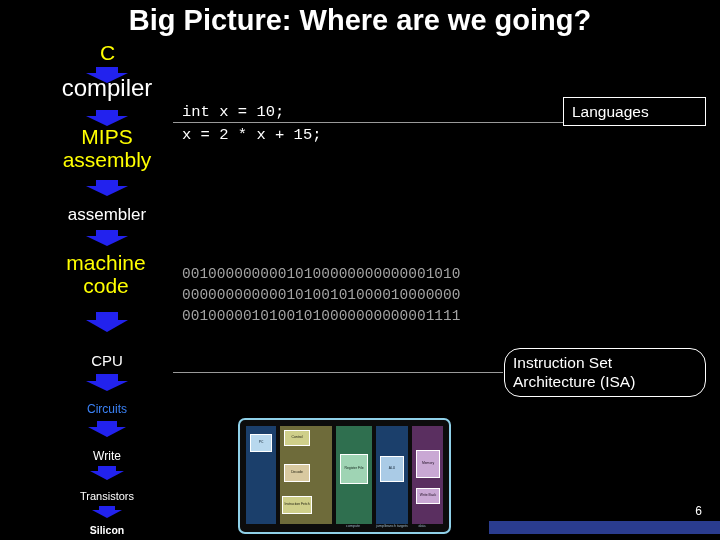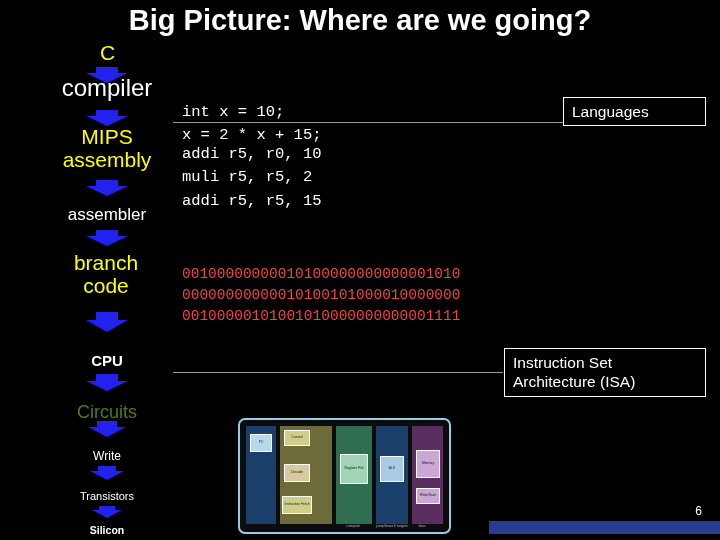--- a/index.html
+++ b/index.html
@@ -32,21 +32,21 @@
     padding:4px 8px;font-size:15.5px;line-height:1.25;
     font-family:"Liberation Sans",sans-serif;
   }
 
   .code{
     position:absolute;color:#ffffff;
     font-family:"Liberation Mono",monospace;
     font-size:15.5px;line-height:1.5;white-space:pre;
   }
   .bits{
-    position:absolute;color:#ef4444;
+    position:absolute;color:#a3a3a3;
     font-family:"Liberation Mono",monospace;
     font-size:14.5px;line-height:1.45;white-space:pre;letter-spacing:0px;
   }
 
   .hline{position:absolute;height:1px;background:#9a9a9a;}
 
   .pagenum{
     position:absolute;right:18px;bottom:22px;color:#ffffff;font-size:12px;
   }
   .botbar{
@@ -100,39 +100,39 @@
 
   <div class="lvl white" style="left:46px;top:206px;width:122px;font-size:17px;color:#ffffff;">assembler</div>
 
   <div class="arrow" style="left:86px;top:230px;">
     <svg width="42" height="16" viewBox="0 0 42 16">
         <polygon points="10,0 32,0 32,6 42,6 21,16 0,6 10,6" fill="#2222ee"></polygon>
       </svg>
   </div>
 
   <div class="lvl" style="left:44px;top:252px;width:124px;font-size:21px;color:#ffff00;">
-    <div>branch</div>
+    <div>machine</div>
     <div>code</div>
   </div>
 
   <div class="arrow" style="left:86px;top:312px;">
     <svg width="42" height="20" viewBox="0 0 42 20">
         <polygon points="10,0 32,0 32,8 42,8 21,20 0,8 10,8" fill="#2222ee"></polygon>
       </svg>
   </div>
 
-  <div class="lvl white" style="left:58px;top:353px;width:98px;font-size:15px;color:#ffffff;font-weight:bold;">CPU</div>
+  <div class="lvl white" style="left:58px;top:353px;width:98px;font-size:15px;color:#ffffff;">CPU</div>
 
   <div class="arrow" style="left:86px;top:374px;">
     <svg width="42" height="17" viewBox="0 0 42 17">
         <polygon points="10,0 32,0 32,7 42,7 21,17 0,7 10,7" fill="#2222ee"></polygon>
       </svg>
   </div>
 
-  <div class="lvl white" style="left:58px;top:403px;width:98px;font-size:18px;color:#4d7c0f;">Circuits</div>
+  <div class="lvl white" style="left:58px;top:403px;width:98px;font-size:12px;color:#3b82f6;">Circuits</div>
 
   <div class="arrow" style="left:88px;top:421px;">
     <svg width="38" height="16" viewBox="0 0 38 16">
         <polygon points="9,0 29,0 29,6 38,6 19,16 0,6 9,6" fill="#2222ee"></polygon>
       </svg>
   </div>
 
   <div class="lvl white" style="left:58px;top:450px;width:98px;font-size:12px;color:#ffffff;">Write</div>
 
   <div class="arrow" style="left:90px;top:466px;">
@@ -147,36 +147,33 @@
     <svg width="30" height="12" viewBox="0 0 30 12">
         <polygon points="7,0 23,0 23,4 30,4 15,12 0,4 7,4" fill="#2222ee"></polygon>
       </svg>
   </div>
 
   <div class="lvl white" style="left:58px;top:525px;width:98px;font-size:10.5px;font-weight:bold;color:#ffffff;">Silicon</div>
 
   <div class="code" style="left:182px;top:53px;margin-top:48px;">int x = 10;
 x = 2 * x + 15;</div>
 
-  <div class="code" style="left:182px;top:143px;">addi r5, r0, 10
-muli r5, r5, 2
-addi r5, r5, 15</div>
 
   <div class="bits" style="left:182px;top:264px;">00100000000010100000000000001010
 00000000000010100101000010000000
 00100000101001010000000000001111</div>
 
   <div class="hline" style="left:173px;top:122px;width:390px;"></div>
   <div class="hline" style="left:173px;top:372px;width:330px;"></div>
 
   <div class="boxed" style="left:563px;top:97px;width:125px;">
     <div>Languages</div>
   </div>
 
-  <div class="boxed" style="left:504px;top:348px;width:184px;">
+  <div class="boxed" style="left:504px;top:348px;width:184px;border-radius:16px;">
     <div>Instruction Set</div>
     <div>Architecture (ISA)</div>
   </div>
 
   <div class="chip">
 
     <div style="position:absolute;left:6px;top:6px;width:30px;height:98px;background:#1b3f6b;"></div>
     <div style="position:absolute;left:40px;top:6px;width:52px;height:98px;background:#6e6b3a;"></div>
     <div style="position:absolute;left:96px;top:6px;width:36px;height:98px;background:#2f6f4f;"></div>
     <div style="position:absolute;left:136px;top:6px;width:32px;height:98px;background:#1b3f6b;"></div>

